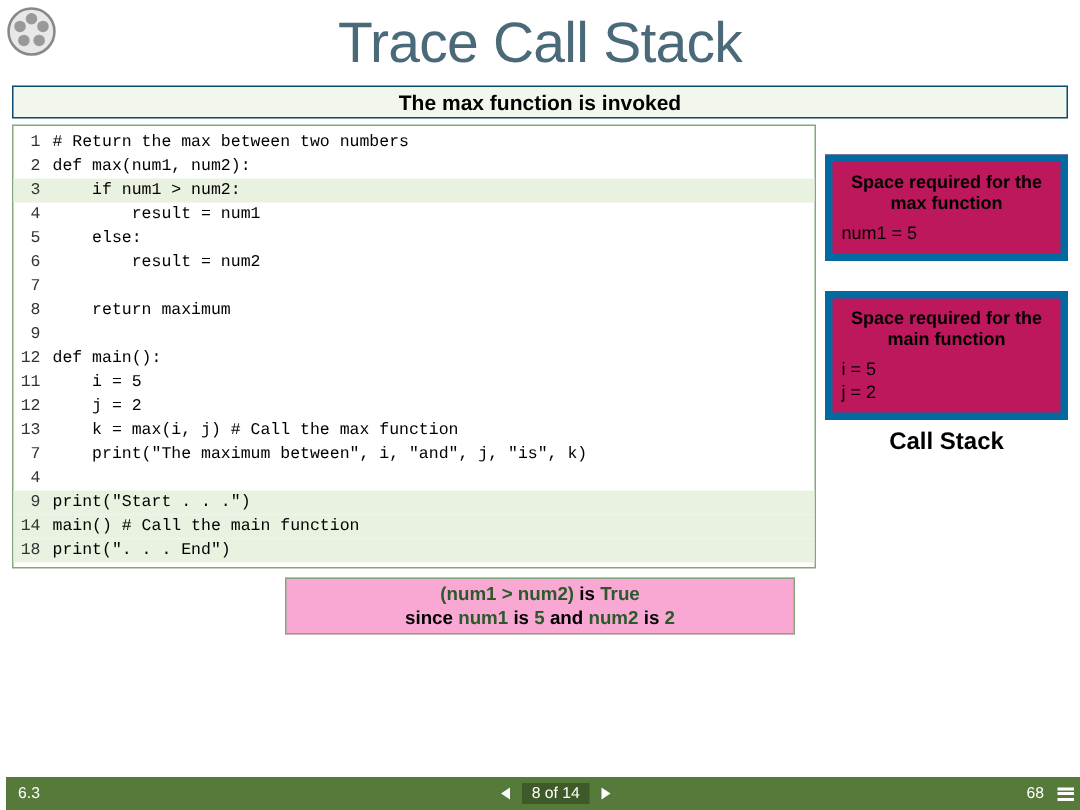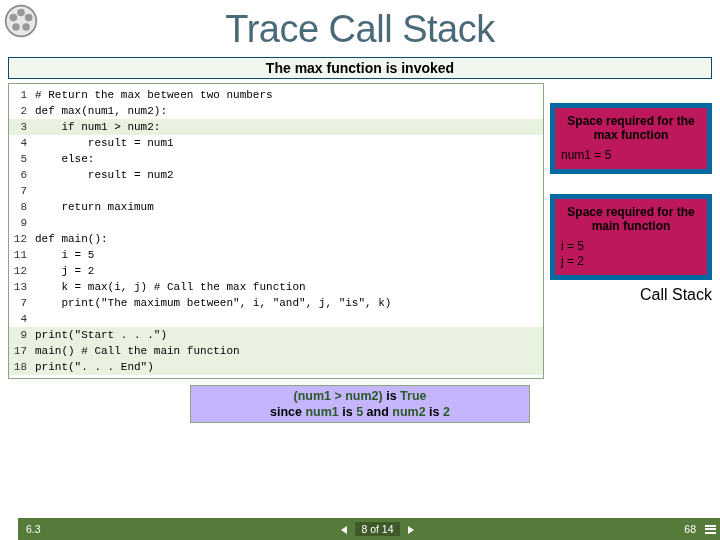--- a/index.html
+++ b/index.html
@@ -83,38 +83,39 @@
     line-height: 14px;
     margin-bottom: 6px;
   }
   .stack-frame .vars {
     font-size: 12px;
     text-align: left;
     line-height: 15px;
   }
   .stack-label {
     font-size: 16px;
-    text-align: right;
+    text-align: center;
     margin-top: 6px;
+    font-weight: bold;
   }
   .explain-box {
     margin: 6px auto 0 auto;
     width: 340px;
     border: 1px solid #86a77e;
-    background: #c4b5fd;
+    background: #f9a8d4;
     text-align: center;
     font-size: 12.5px;
     font-weight: 600;
     padding: 2px 0;
     line-height: 16px;
   }
   .explain-box .em { color: #2a5a2a; }
   .footer {
     position: absolute;
-    left: 18px; right: 0; bottom: 0;
+    left: 4px; right: 0; bottom: 0;
     height: 22px;
     background: #567a3a;
     color: #fff;
     font-size: 10.5px;
     display: flex;
     align-items: center;
   }
   .footer .fl { position: absolute; left: 8px; }
   .footer .fr { position: absolute; right: 24px; }
   .footer .fc { width: 100%; text-align: center; padding-left: 17px; }
@@ -218,21 +219,21 @@
         </div>
         <div class="codeline">
           <span class="ln">4</span>
           <span class="txt"></span>
         </div>
         <div class="codeline hl">
           <span class="ln">9</span>
           <span class="txt">print("Start . . .")</span>
         </div>
         <div class="codeline hl">
-          <span class="ln">17</span>
+          <span class="ln">14</span>
           <span class="txt">main() # Call the main function</span>
         </div>
         <div class="codeline hl">
           <span class="ln">18</span>
           <span class="txt">print(". . . End")</span>
         </div>
       </div>
   </div>
   <div class="stack-col">
     <div id="stackframes">

